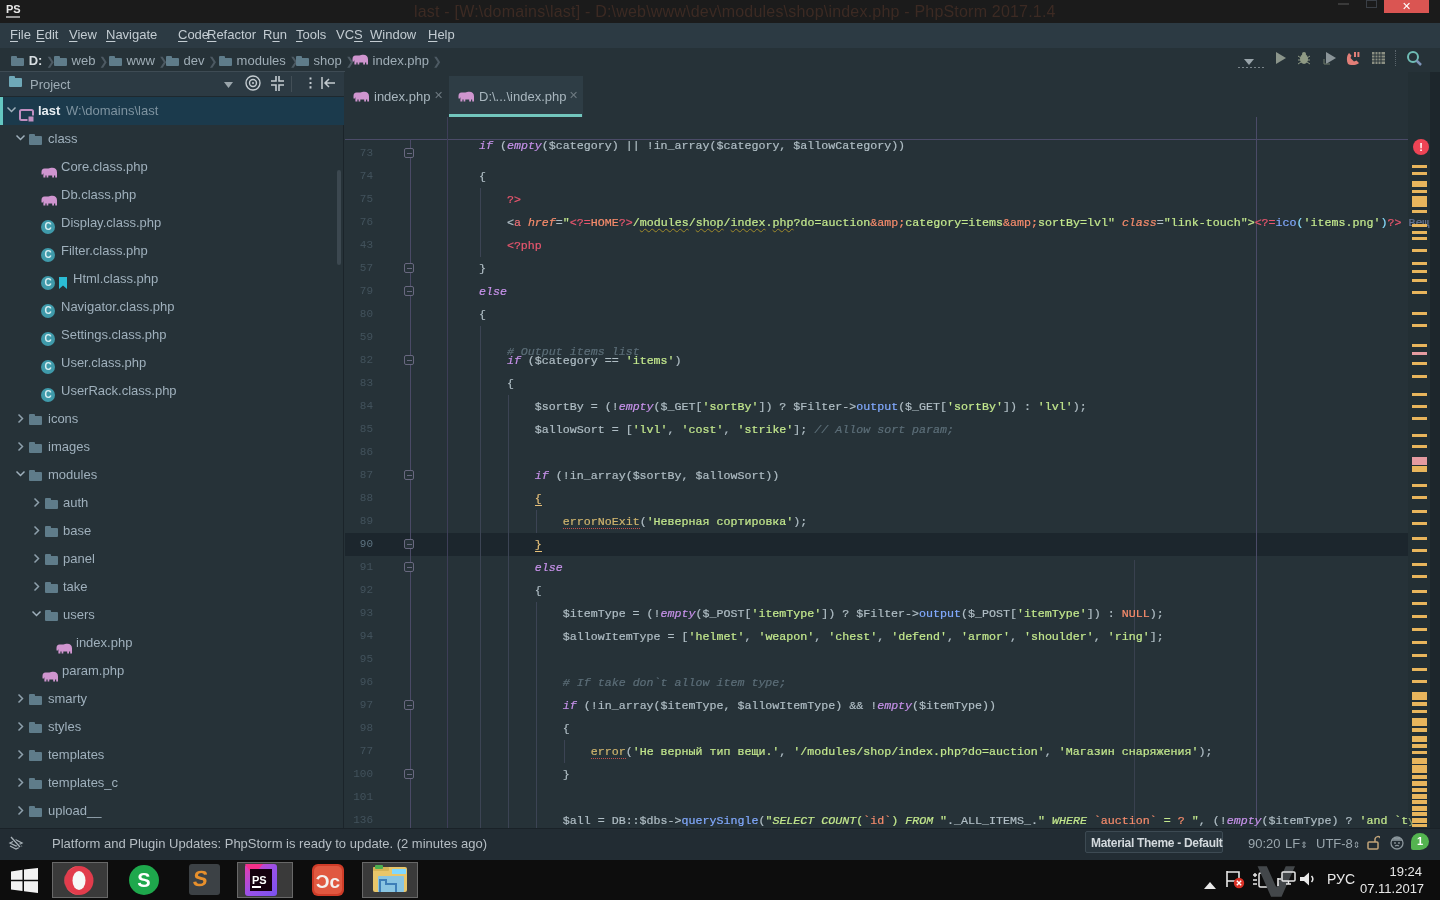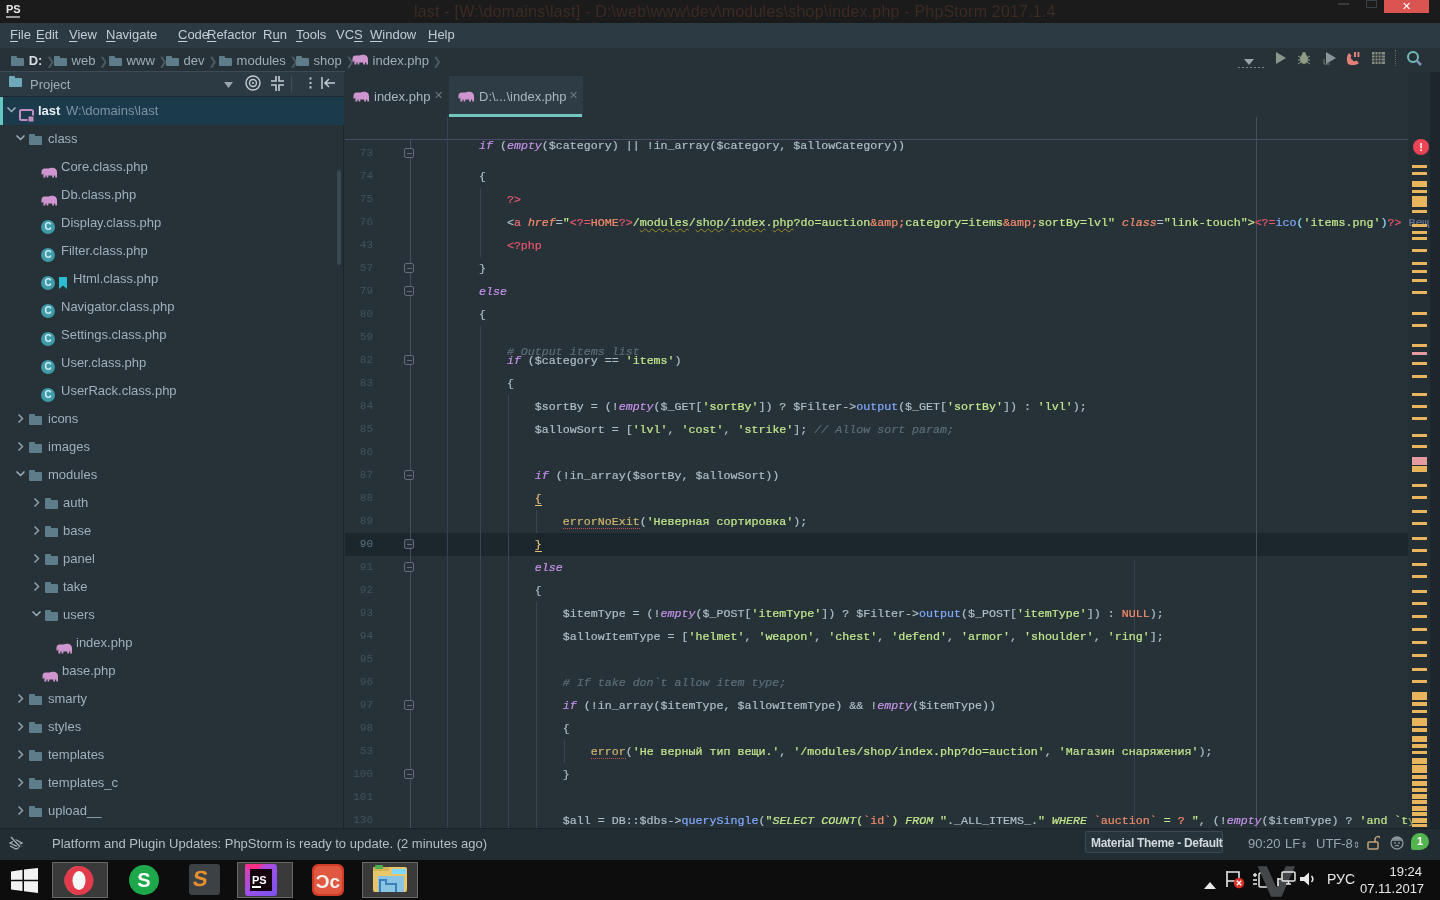--- a/index.html
+++ b/index.html
@@ -292,21 +292,21 @@
 <div class="tree-row" style="top:629px">
     <span class="tw" style="left:56px;top:8px"><svg width="17" height="12" viewBox="0 0 17 12">
         <use href="#eph"></use>
       </svg></span>
     <span class="tw" style="left:76px">index.php</span>
   </div>
 <div class="tree-row" style="top:657px">
     <span class="tw" style="left:42px;top:8px"><svg width="17" height="12" viewBox="0 0 17 12">
         <use href="#eph"></use>
       </svg></span>
-    <span class="tw" style="left:62px">base.php</span>
+    <span class="tw" style="left:62px">param.php</span>
   </div>
 <div class="tree-row" style="top:685px">
     <span class="tw" style="left:17px"><svg width="7" height="11" style="vertical-align:-1px">
         <polyline points="1.5,1.5 5.5,5.5 1.5,9.5" stroke="#8ea0ac" stroke-width="1.5" fill="none"></polyline>
       </svg></span>
     <span class="tw" style="left:29px;top:1px"><span class="folder"><i></i></span></span>
     <span class="tw" style="left:48px">smarty</span>
   </div>
 <div class="tree-row" style="top:713px">
     <span class="tw" style="left:17px"><svg width="7" height="11" style="vertical-align:-1px">
@@ -400,21 +400,21 @@
 <div class="cl" style="top:602px">                $itemType = (!<span class="kw">empty</span>($_POST[<span class="st">'itemType'</span>]) ? $Filter-&gt;<span class="fn">output</span>($_POST[<span class="st">'itemType'</span>]) : <span class="or it">NULL</span>);</div>
 <div class="ln" style="top:625px;color:#42525c">94</div>
 <div class="cl" style="top:625px">                $allowItemType = [<span class="st">'helmet'</span>, <span class="st">'weapon'</span>, <span class="st">'chest'</span>, <span class="st">'defend'</span>, <span class="st">'armor'</span>, <span class="st">'shoulder'</span>, <span class="st">'ring'</span>];</div>
 <div class="ln" style="top:648px;color:#42525c">95</div>
 <div class="ln" style="top:671px;color:#42525c">96</div>
 <div class="cl" style="top:671px">                <span class="cm"># If take don`t allow item type;</span></div>
 <div class="ln" style="top:694px;color:#42525c">97</div>
 <div class="cl" style="top:694px">                <span class="kw">if</span> (!in_array($itemType, $allowItemType) &amp;&amp; !<span class="kw">empty</span>($itemType))</div>
 <div class="ln" style="top:717px;color:#42525c">98</div>
 <div class="cl" style="top:717px">                {</div>
-<div class="ln" style="top:740px;color:#42525c">53</div>
+<div class="ln" style="top:740px;color:#42525c">77</div>
 <div class="cl" style="top:740px">                    <span class="yfn wavy-r">error</span>(<span class="st">'Не верный тип вещи.'</span>, <span class="st">'/modules/shop/index.php?do=auction'</span>, <span class="st">'Магазин снаряжения'</span>);</div>
 <div class="ln" style="top:763px;color:#42525c">100</div>
 <div class="cl" style="top:763px">                }</div>
 <div class="ln" style="top:786px;color:#42525c">101</div>
 <div class="ln" style="top:809px;color:#42525c">136</div>
 <div class="cl" style="top:809px">                $all = DB::<span class="red">$dbs</span>-&gt;<span class="fn">querySingle</span>(<span class="st">"</span><span class="sqlk">SELECT COUNT</span><span class="st">(</span><span class="or">`id`</span><span class="st">)</span> <span class="sqlk">FROM</span><span class="st"> "</span>.<span class="pur">_ALL_ITEMS_</span>.<span class="st">" </span><span class="sqlk">WHERE</span> <span class="or">`auction`</span> <span class="st">= </span><span class="or">?</span><span class="st"> "</span>, (!<span class="kw">empty</span>($itemType) ? <span class="st">'and `ty</span></div>
 <div class="fold" style="top:148px"></div>
 <div class="fold" style="top:286px"></div>
 <div class="fold" style="top:355px"></div>
 <div class="fold" style="top:470px"></div>

